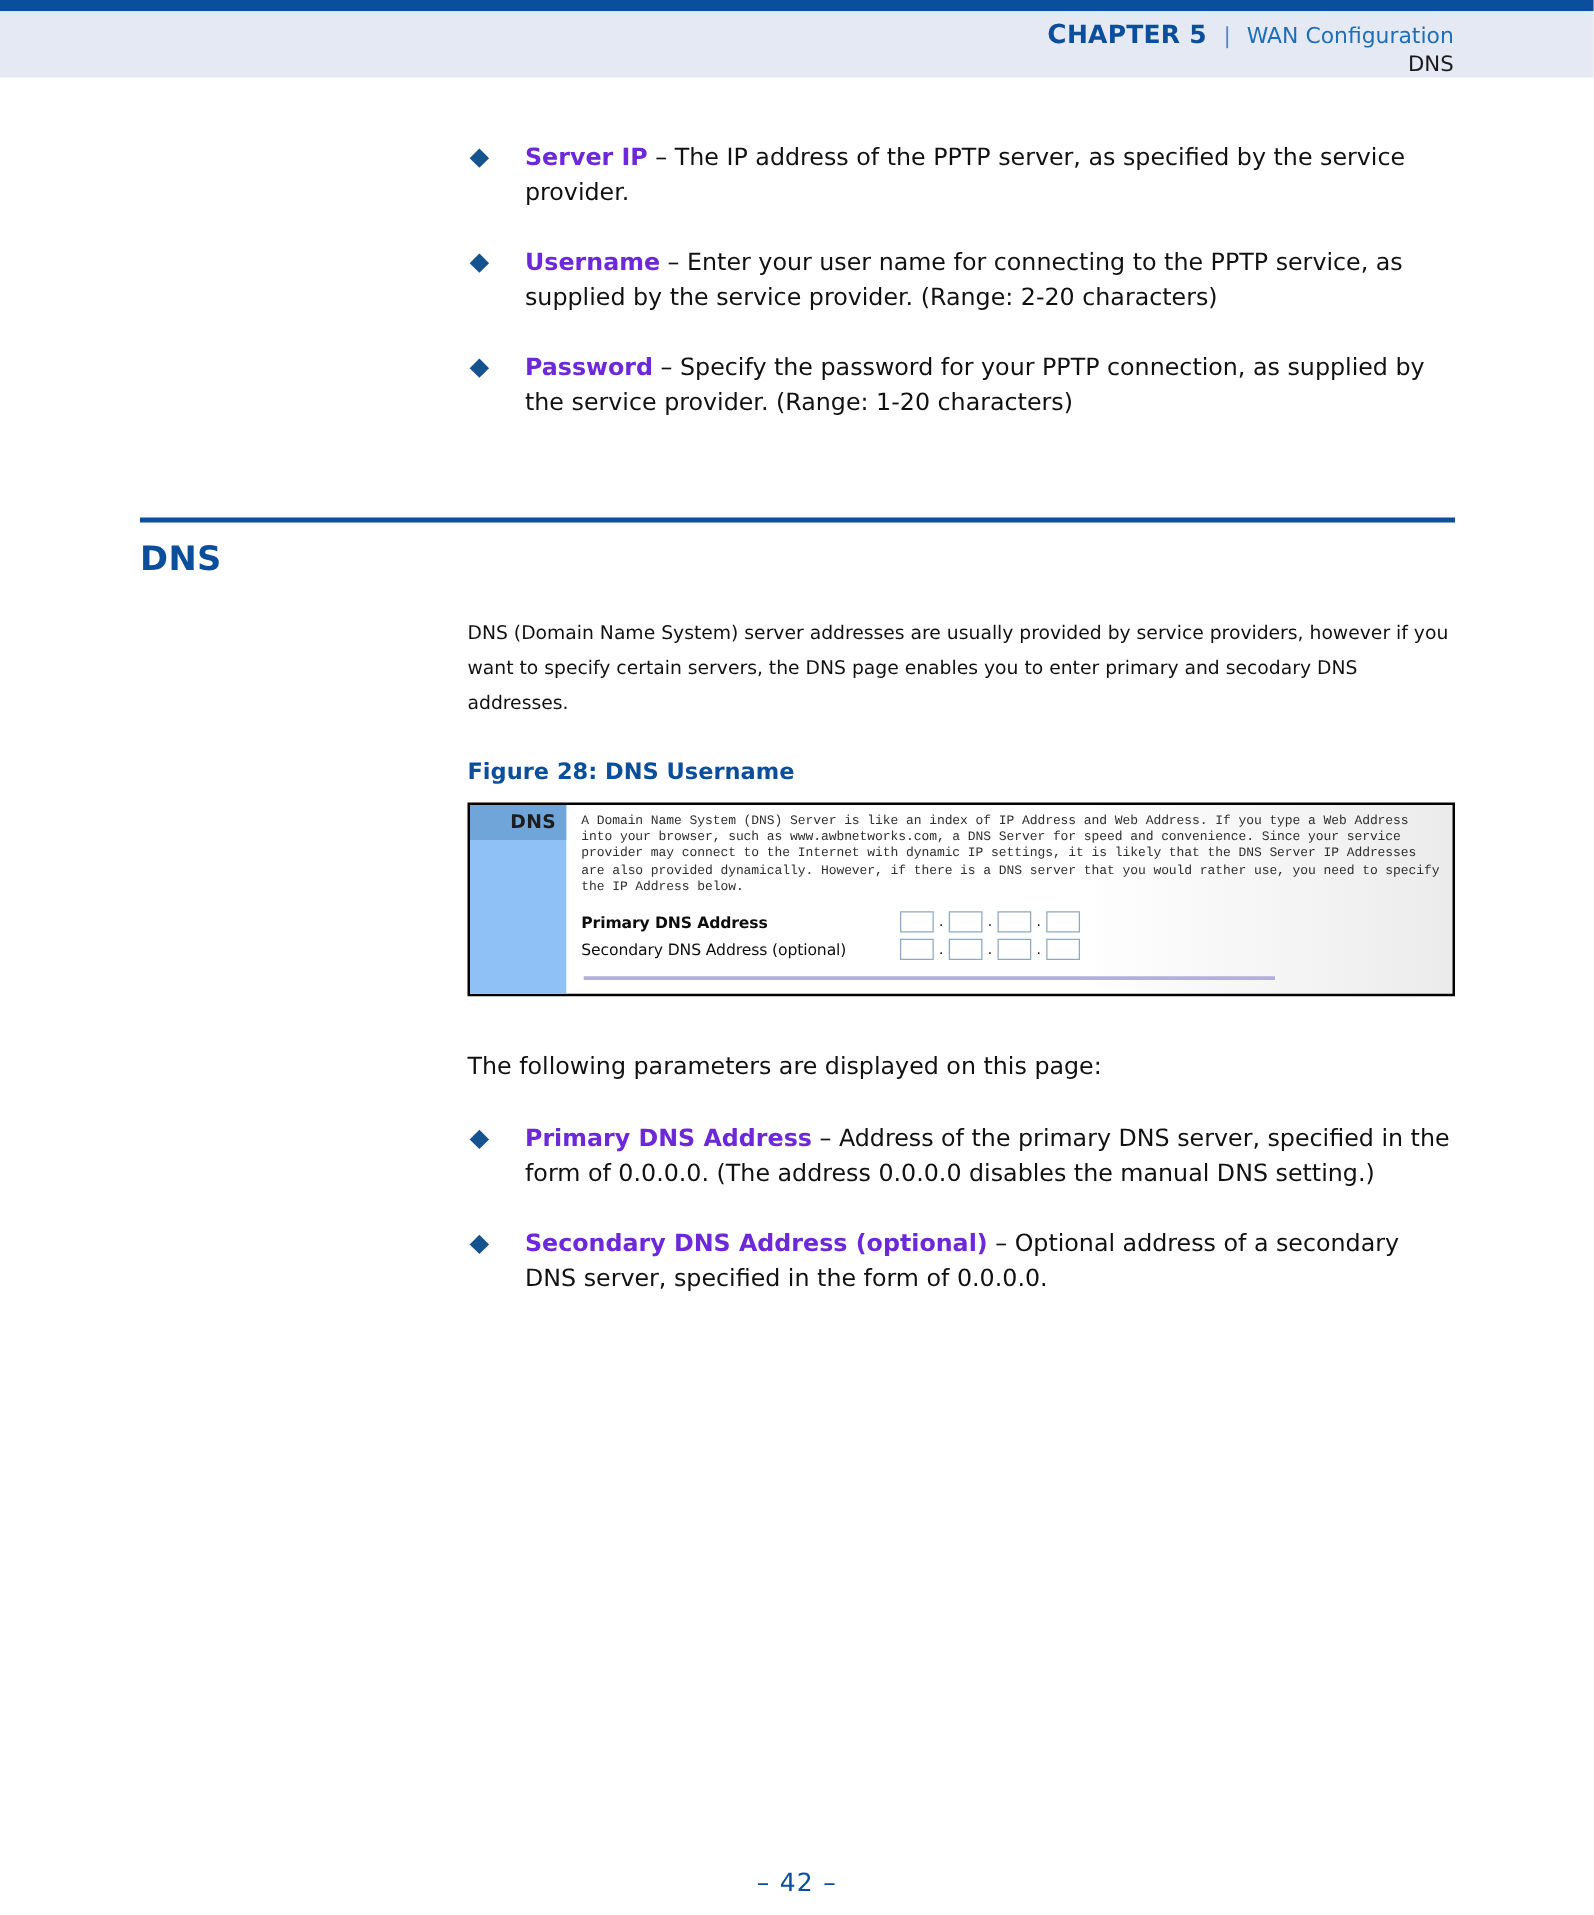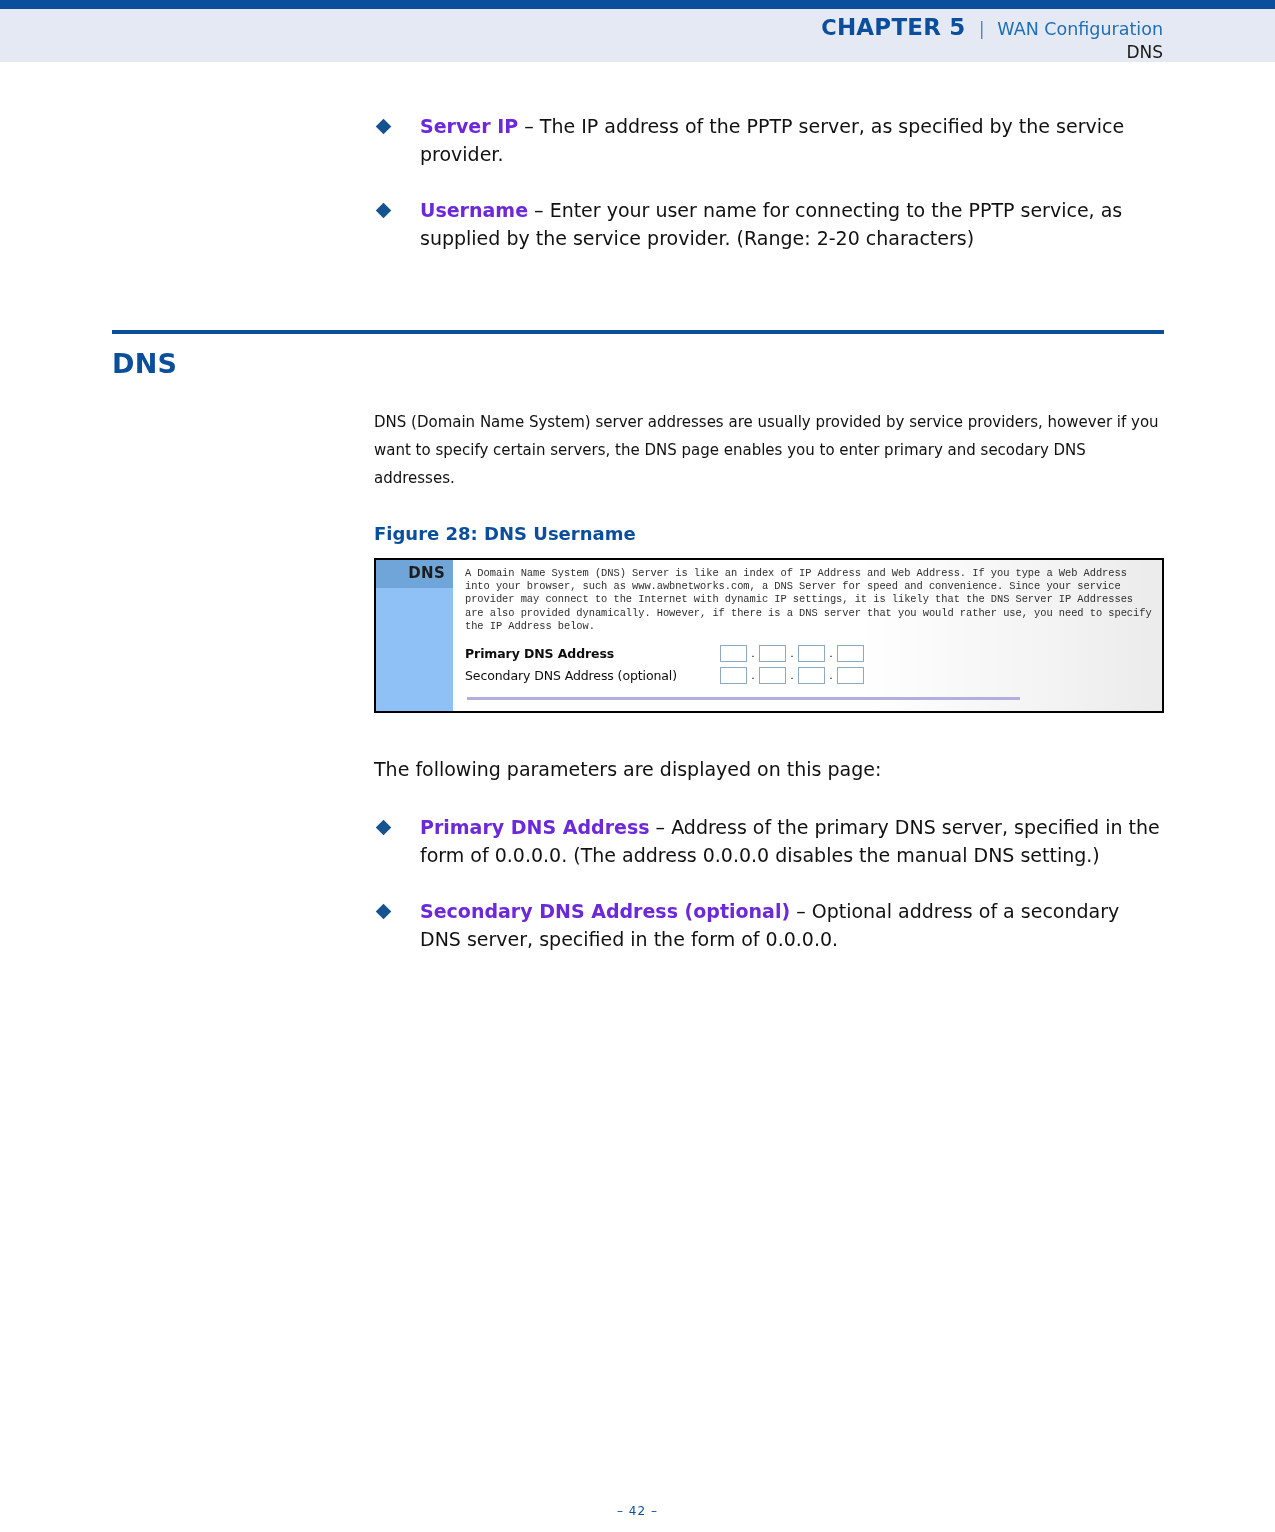--- a/index.html
+++ b/index.html
@@ -38,21 +38,21 @@
   }
   .chapter-label {
     color: #0b4e9b;
     font-weight: bold;
     letter-spacing: 0.2px;
   }
   .chapter-label .cap {
     font-size: 21px;
   }
   .chapter-label .small-caps {
-    font-size: 23px;
+    font-size: 20px;
   }
   .header-sep {
     color: #5a85bf;
     font-weight: normal;
     padding: 0 7px;
   }
   .header-section {
     color: #1f6fb8;
     font-weight: normal;
     font-size: 17.5px;
@@ -230,21 +230,21 @@
   }
 
   
   .footer {
     position: absolute;
     bottom: 14px;
     left: 0;
     width: 100%;
     text-align: center;
     color: #0b4e9b;
-    font-size: 12px;
+    font-size: 20px;
     letter-spacing: 1px;
   }
 </style>
 </head>
 <body>
 
 <div class="top-rule"></div>
 
 <div class="page-header">
   <div class="header-line1">
@@ -263,20 +263,24 @@
 
   <div class="body-col">
     <ul class="bullets">
       <li>
         <span class="diamond"></span>
         <span class="term">Server IP</span><span> – </span><span>The IP address of the PPTP server, as specified by the service provider.</span>
       </li>
       <li>
         <span class="diamond"></span>
         <span class="term">Username</span><span> – </span><span>Enter your user name for connecting to the PPTP service, as supplied by the service provider. (Range: 2-20 characters)</span>
+      </li>
+      <li>
+        <span class="diamond"></span>
+        <span class="term">Password</span><span> – </span><span>Specify the password for your PPTP connection, as supplied by the service provider. (Range: 1-20 characters)</span>
       </li>
     </ul>
   </div>
 
   <div style="height:78px"></div>
 
   <div class="section-block">
     <div class="section-rule"></div>
     <div class="section-title">DNS</div>
   </div>

